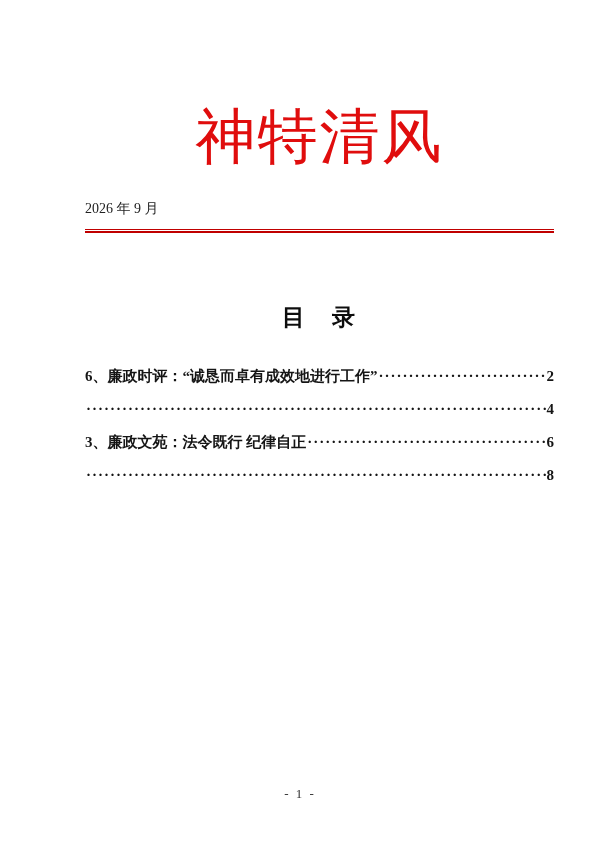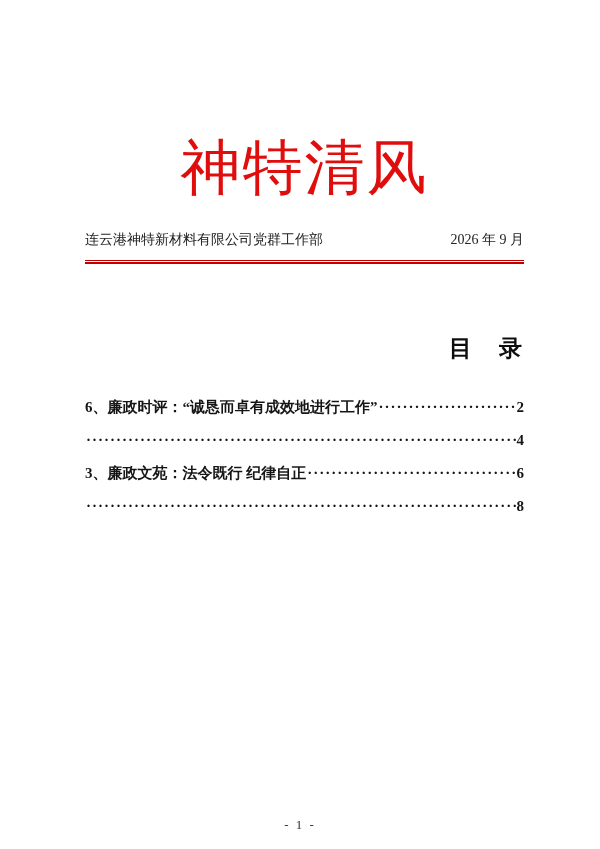--- a/index.html
+++ b/index.html
@@ -11,23 +11,22 @@
     width: 600px;
     height: 849px;
     position: relative;
     font-family: "Liberation Serif", "DejaVu Serif", serif;
     color: #1b1b1b;
     overflow: hidden;
   }
   .page {
     position: absolute;
     inset: 0;
-    padding: 0 76px 0 85px;
+    padding: 0 46px 0 85px;
     box-sizing: border-box;
-    margin-top: 31px;
   }
   .masthead-title {
     margin-top: 100px;
     text-align: center;
     font-size: 60px;
     line-height: 1.25;
     font-weight: 400;
     letter-spacing: 2px;
     color: #e00d0d;
     white-space: nowrap;
@@ -49,21 +48,21 @@
     color: #222;
   }
   .header-rule {
     margin-top: 11px;
     height: 1px;
     border-top: 1px solid #c00000;
     border-bottom: 2px solid #c00000;
   }
   .toc-heading {
     margin-top: 70px;
-    text-align: right;
+    text-align: center;
     font-size: 23px;
     line-height: 30px;
     font-weight: bold;
     letter-spacing: 2px;
     color: #0d0d0d;
   }
   .toc {
     margin-top: 34px;
     font-size: 15px;
     font-weight: bold;
@@ -103,21 +102,20 @@
 </style>
 </head>
 <body>
 
 <div class="page">
 
   <div class="masthead-title">神特清风</div>
 
 
   <div class="pub-row">
-    <span>连云港神特新材料有限公司党群工作部</span>
     <span>2026 年 9 月</span>
   </div>
 
   <div class="header-rule"></div>
 
   <div class="toc-heading">目　录</div>
 
   <div class="toc">
 
     <div class="toc-item">

